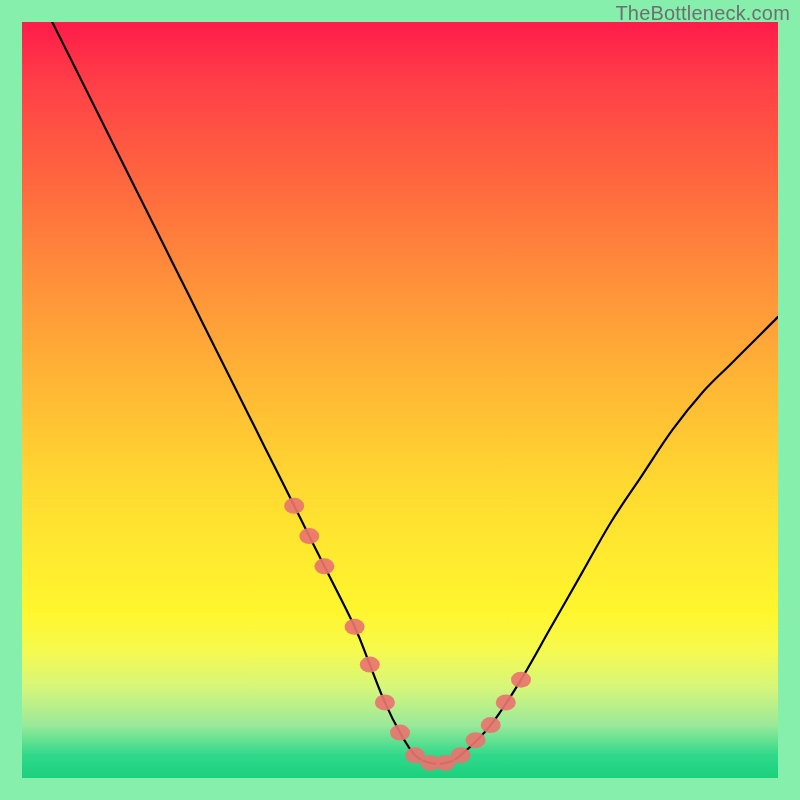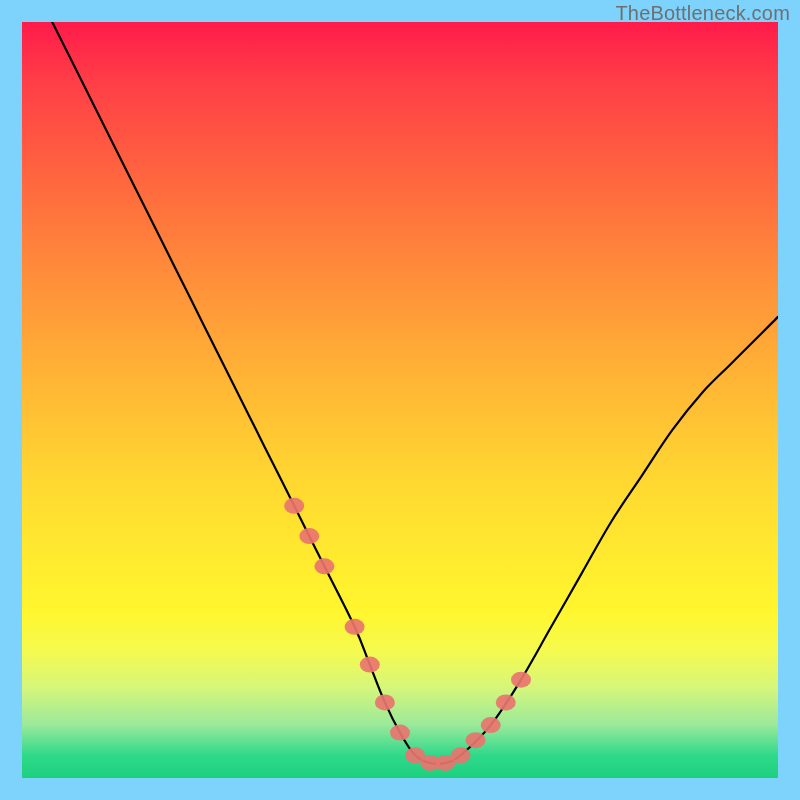--- a/index.html
+++ b/index.html
@@ -10,21 +10,21 @@
     overflow: hidden;
     background: #000;
     font-family: Arial, Helvetica, sans-serif;
   }
   .frame {
     position: absolute;
     top: 0;
     left: 0;
     width: 800px;
     height: 800px;
-    background: #7dd3fc;
+    background: #86efac;
   }
   .plot {
     position: absolute;
     top: 22px;
     left: 22px;
     width: 756px;
     height: 756px;
     background: linear-gradient(
       to bottom,
       #ff1b4a 0%,

